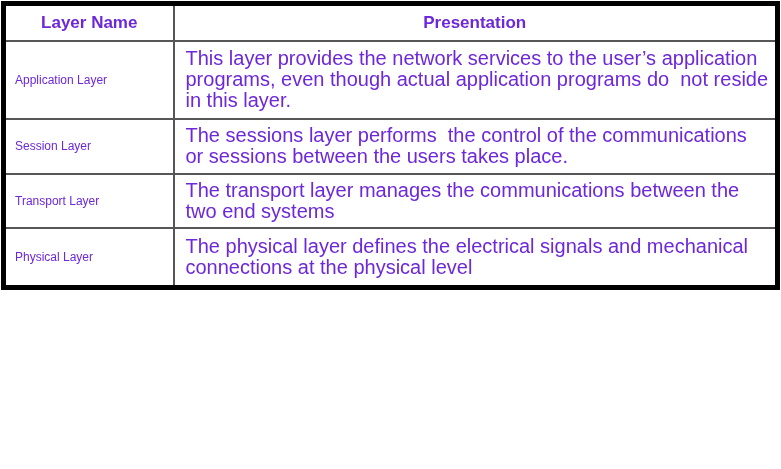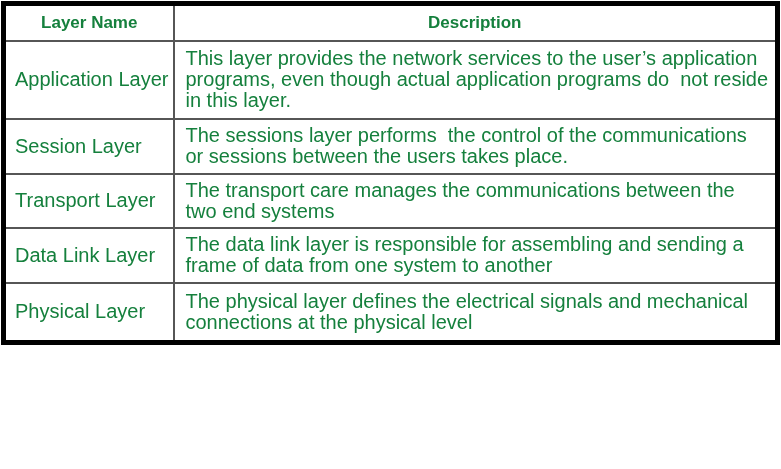--- a/index.html
+++ b/index.html
@@ -17,32 +17,32 @@
   }
   table.osi {
     width: 779px;
     table-layout: fixed;
     border-collapse: collapse;
     border: 5px solid #000000;
   }
   table.osi col.c1 { width: 170px; }
   table.osi th, table.osi td {
     border: 2px solid #565656;
-    color: #15803d;
+    color: #6d28d9;
     vertical-align: middle;
     box-sizing: border-box;
   }
   table.osi th {
     font-size: 17px;
     font-weight: bold;
     text-align: center;
     padding: 2px 4px;
   }
   td.layer {
-    font-size: 20px;
+    font-size: 12px;
     padding: 2px 2px 2px 9px;
     text-align: left;
   }
   td.desc {
     font-size: 20px;
     line-height: 21px;
     padding: 2px 6px 2px 11px;
     text-align: left;
     white-space: pre-wrap;
   }
@@ -60,37 +60,33 @@
 
 <div id="page">
   <table class="osi">
     <colgroup>
         <col class="c1">
         <col class="c2">
       </colgroup>
     <tbody>
         <tr class="r-head">
       <th>Layer Name</th>
-      <th>Description</th>
+      <th>Presentation</th>
     </tr>
     <tr class="r-app">
       <td class="layer">Application Layer</td>
       <td class="desc">This layer provides the network services to the user’s application programs, even though actual application programs do  not reside in this layer.</td>
     </tr>
     <tr class="r-sess">
       <td class="layer">Session Layer</td>
       <td class="desc">The sessions layer performs  the control of the communications or sessions between the users takes place.</td>
     </tr>
     <tr class="r-tran">
       <td class="layer">Transport Layer</td>
-      <td class="desc">The transport care manages the communications between the two end systems</td>
-    </tr>
-    <tr class="r-dlnk">
-      <td class="layer">Data Link Layer</td>
-      <td class="desc">The data link layer is responsible for assembling and sending a frame of data from one system to another</td>
+      <td class="desc">The transport layer manages the communications between the two end systems</td>
     </tr>
     <tr class="r-phys">
       <td class="layer">Physical Layer</td>
       <td class="desc">The physical layer defines the electrical signals and mechanical connections at the physical level</td>
     </tr>
   </tbody>
     </table>
 </div>
 
 </body></html>

